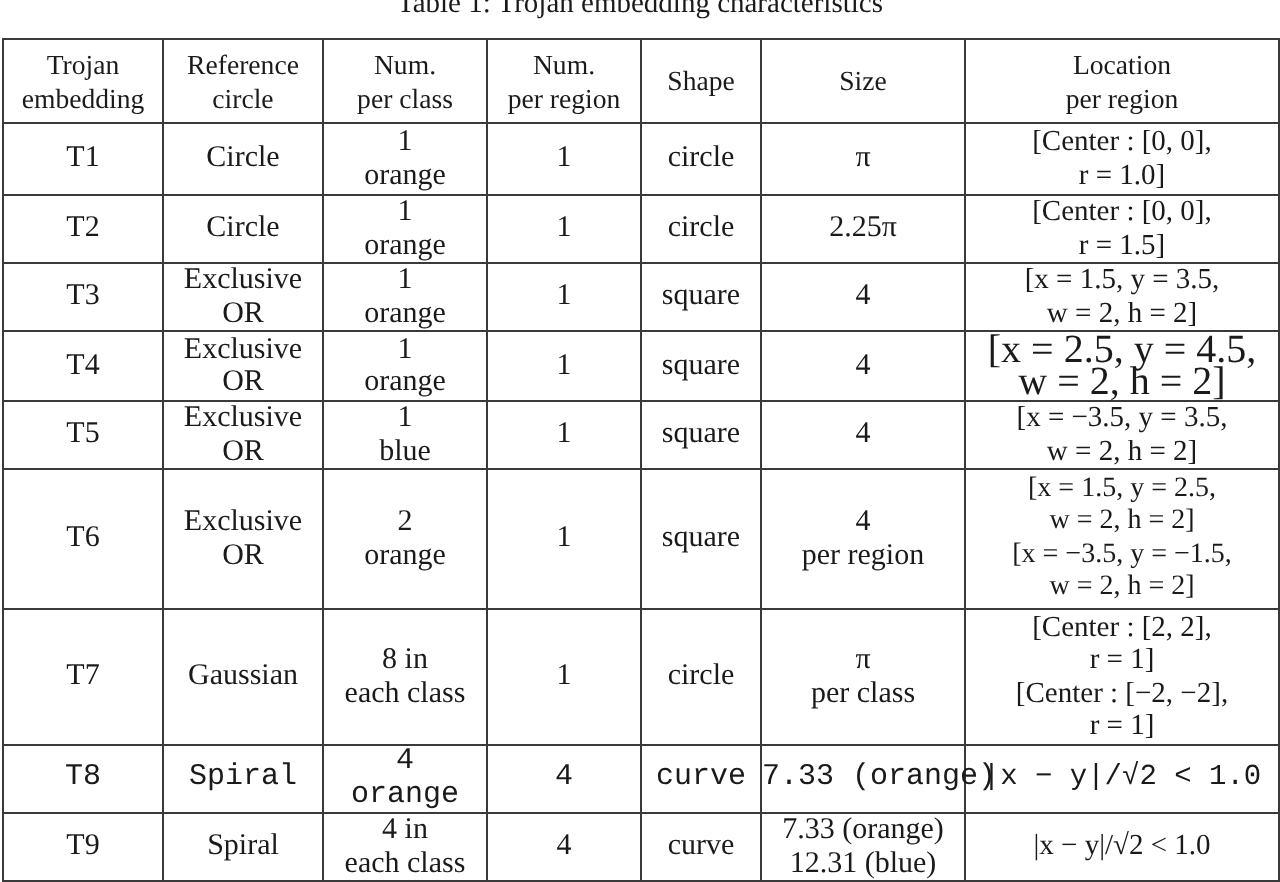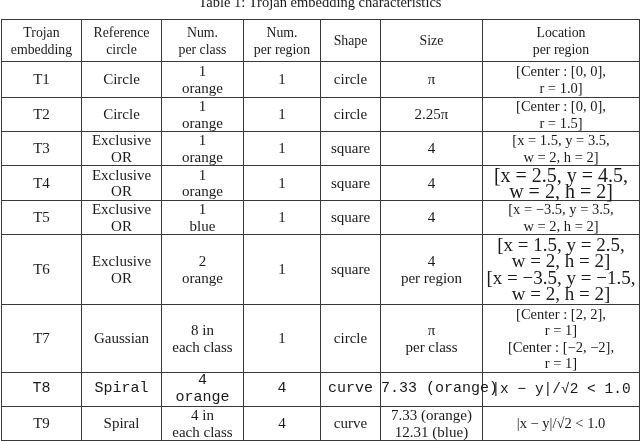--- a/index.html
+++ b/index.html
@@ -203,21 +203,21 @@
         <td>
           <span class="cell-line">1</span>
         </td>
         <td>
           <span class="cell-line">square</span>
         </td>
         <td>
           <span class="cell-line">4</span>
           <span class="cell-line">per region</span>
         </td>
-        <td style="font-size: 19px;">
+        <td style="font-size: 14px;">
           <span class="cell-line">[x = 1.5, y = 2.5,</span>
           <span class="cell-line">w = 2, h = 2]</span>
           <span class="cell-line">[x = −3.5, y = −1.5,</span>
           <span class="cell-line">w = 2, h = 2]</span>
         </td>
       </tr>
       <tr style="height: 68px;">
         <td>
           <span class="cell-line">T7</span>
         </td>

